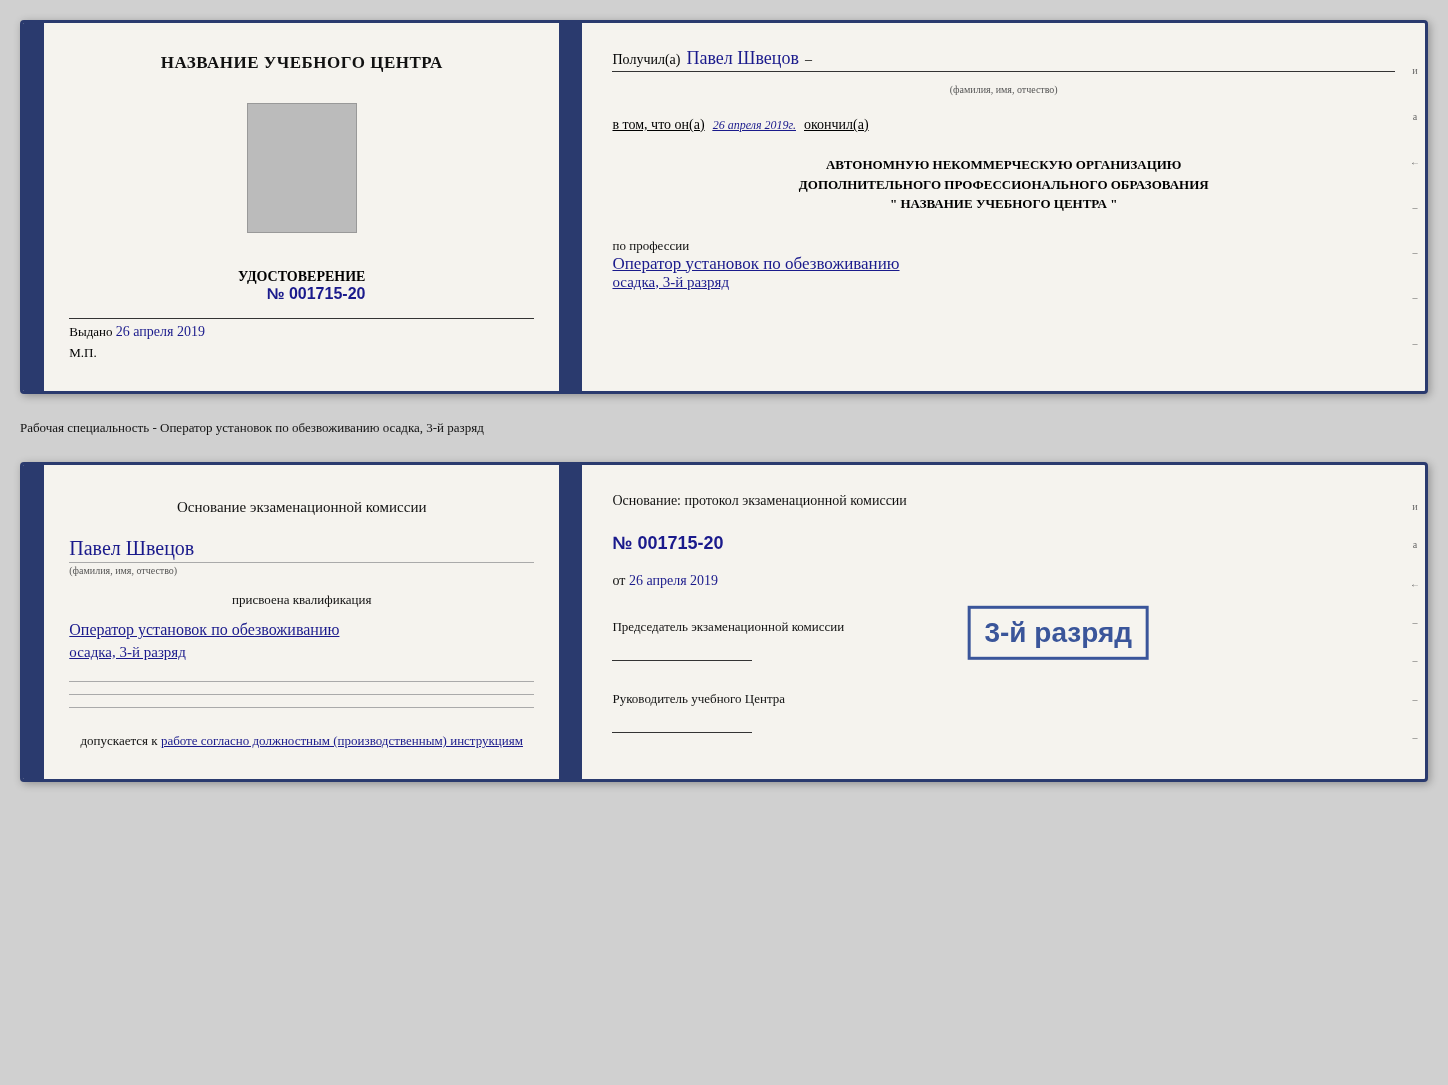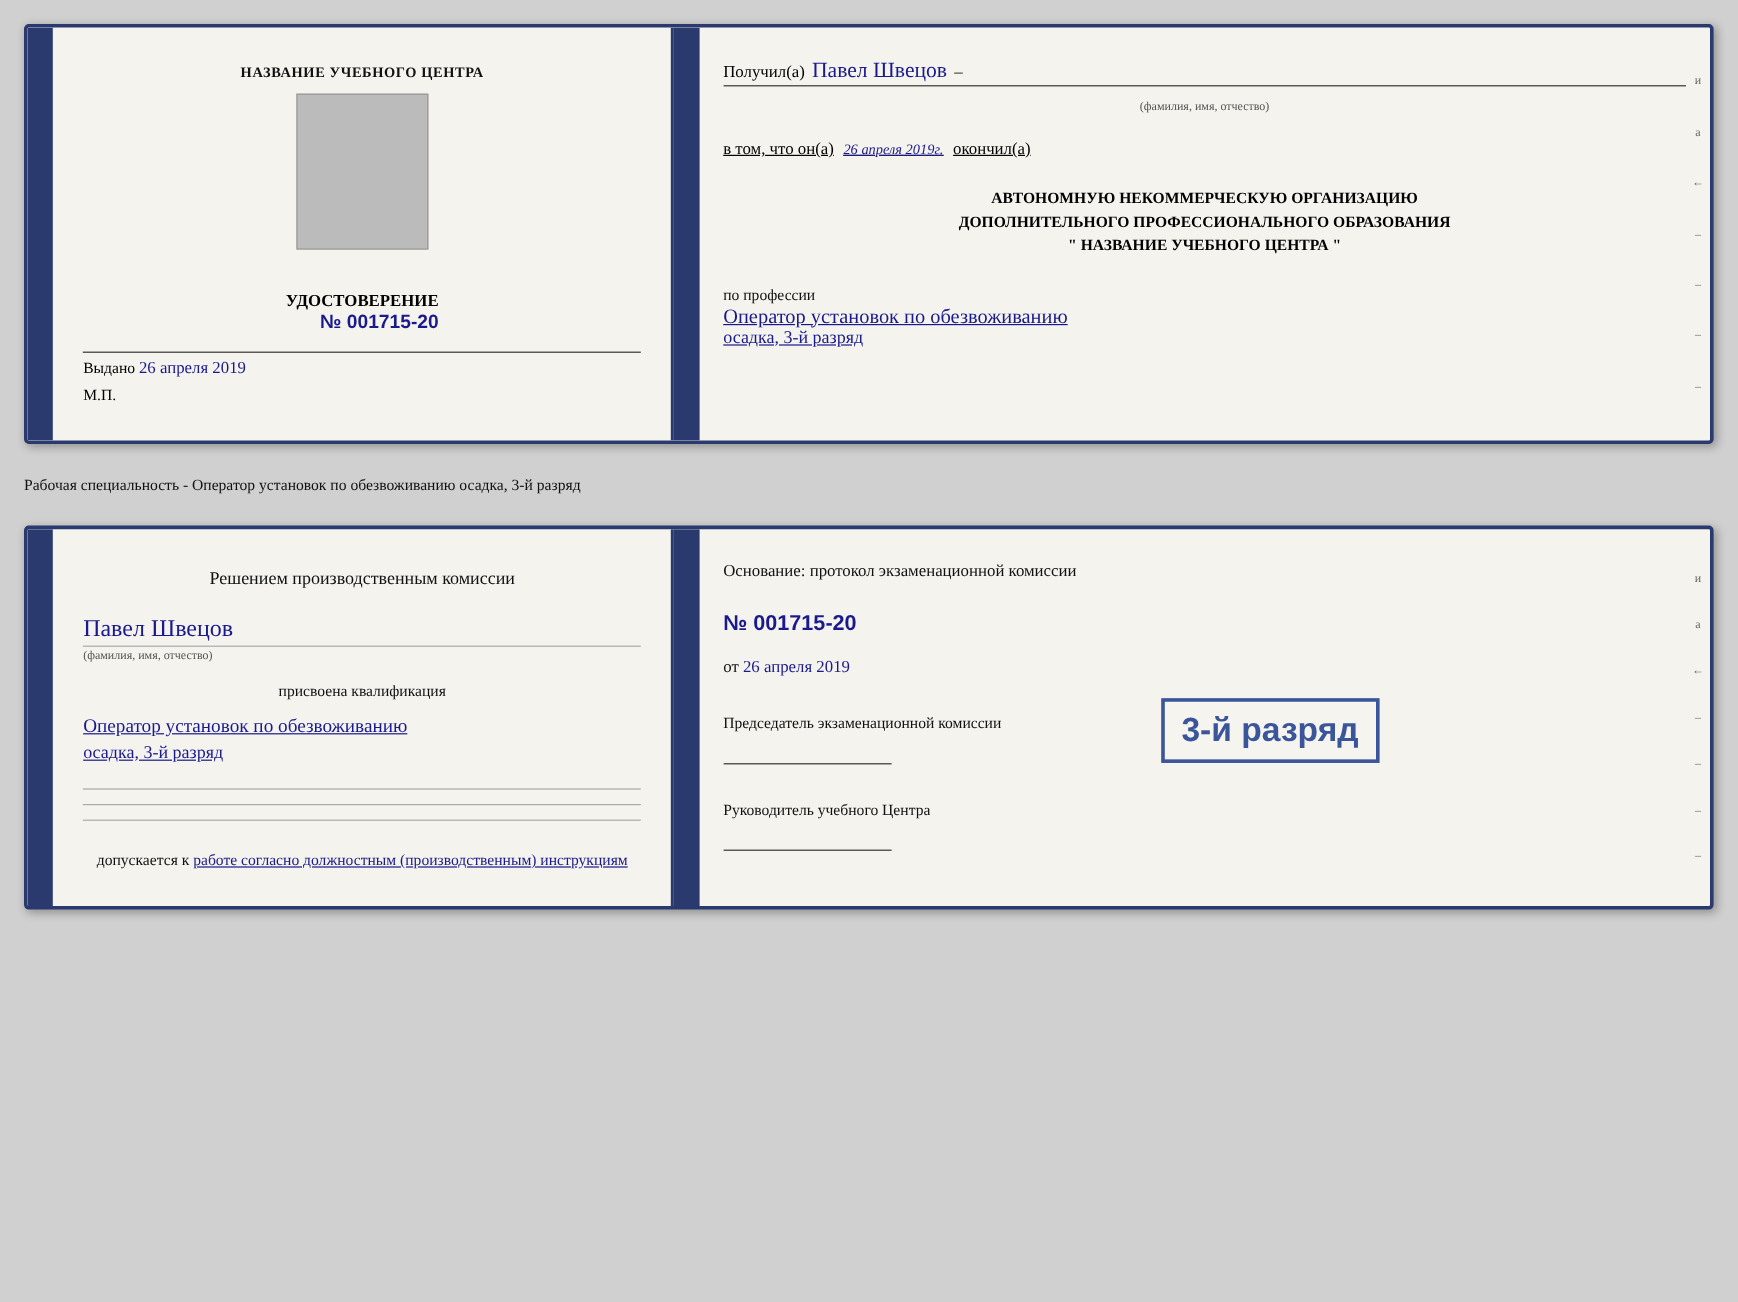--- a/index.html
+++ b/index.html
@@ -34,34 +34,35 @@
       padding: 30px 25px;
       display: flex;
       flex-direction: column;
       align-items: center;
       justify-content: space-between;
       position: relative;
     }
 
     .doc-right {
       width: 62%;
-      padding: 25px 20px;
+      padding: 25px 30px;
       display: flex;
       flex-direction: column;
       gap: 14px;
     }
 
     
     .top-left-title {
-      font-size: 12px;
+      font-size: 17px;
       font-weight: bold;
       text-transform: uppercase;
       text-align: center;
       letter-spacing: 0.5px;
       color: #111;
+      margin-bottom: 20px;
     }
 
     .photo-placeholder {
       width: 110px;
       height: 130px;
       background: #bbb;
       border: 1px solid #999;
       margin: 10px 0;
     }
 
@@ -349,21 +350,21 @@
     </div>
   </div>
 
   <div class="separator-text">Рабочая специальность - Оператор установок по обезвоживанию осадка, 3-й разряд</div>
 
   <div class="document-card">
 
     <div class="binding-strip"></div>
 
     <div class="doc-left" style="justify-content:flex-start; gap:8px;">
-      <div class="bottom-left-title" style="font-size:15px; text-align:center;">Решением производственным комиссии</div>
+      <div class="bottom-left-title" style="font-size:15px; text-align:center;">Основание экзаменационной комиссии</div>
 
       <div style="margin-top:5px; width:100%;">
         <div class="person-name-large">Павел Швецов</div>
         <hr class="h-rule">
         <span class="small-label" style="text-align:left;">(фамилия, имя, отчество)</span>
       </div>
 
       <div class="assigned-label" style="margin-top:8px;">присвоена квалификация</div>
 
       <div style="width:100%;">

